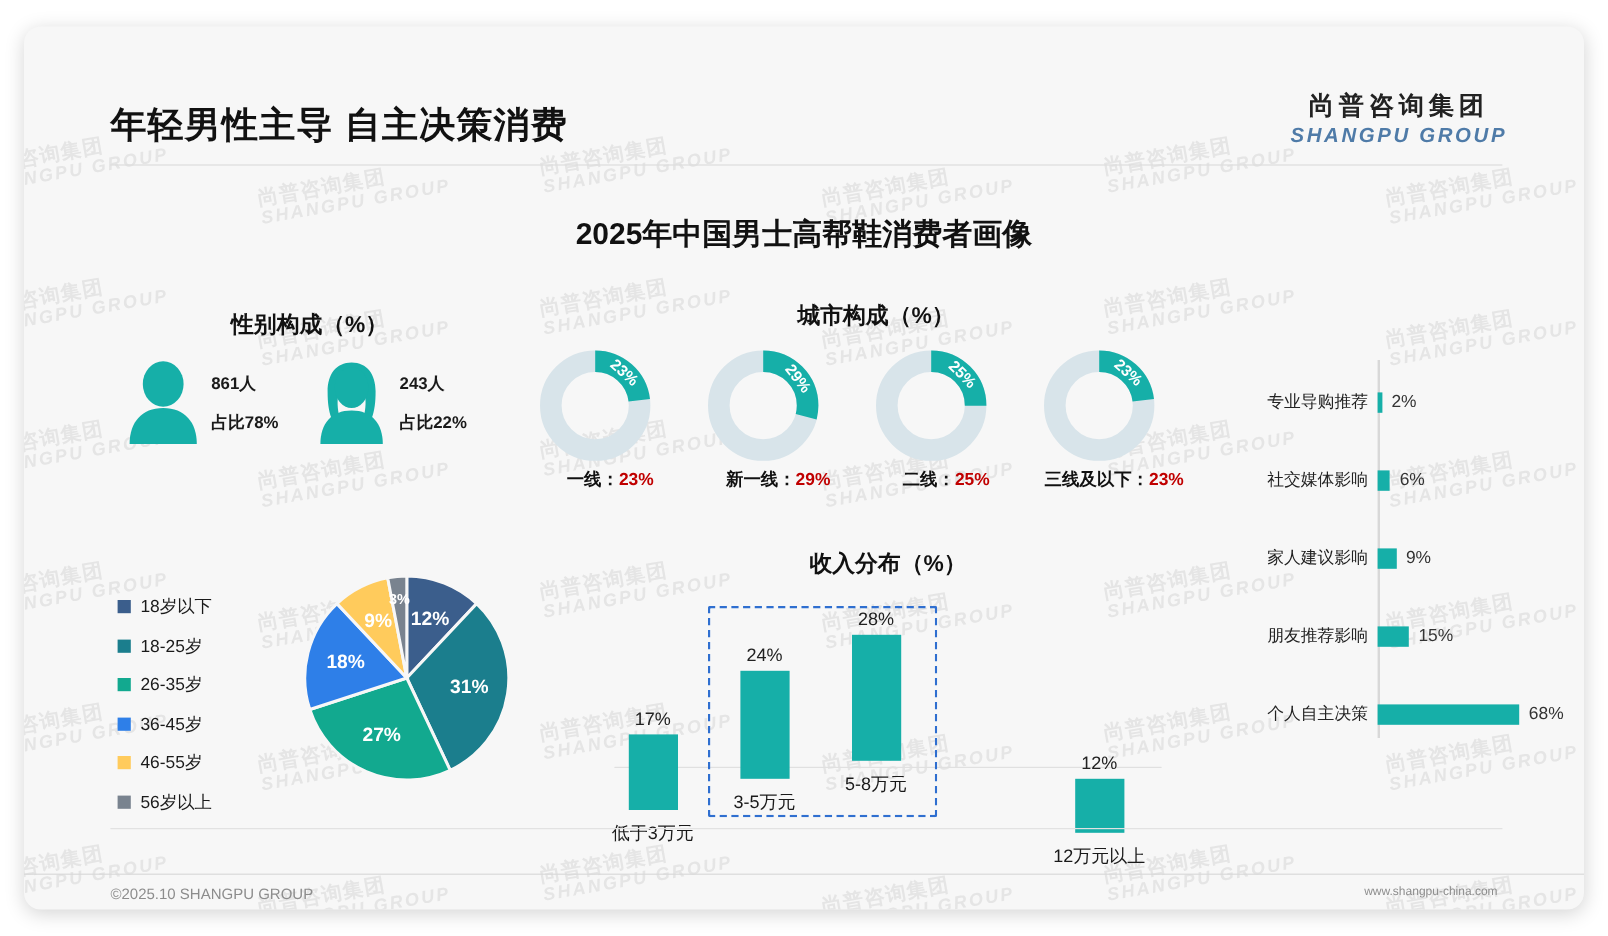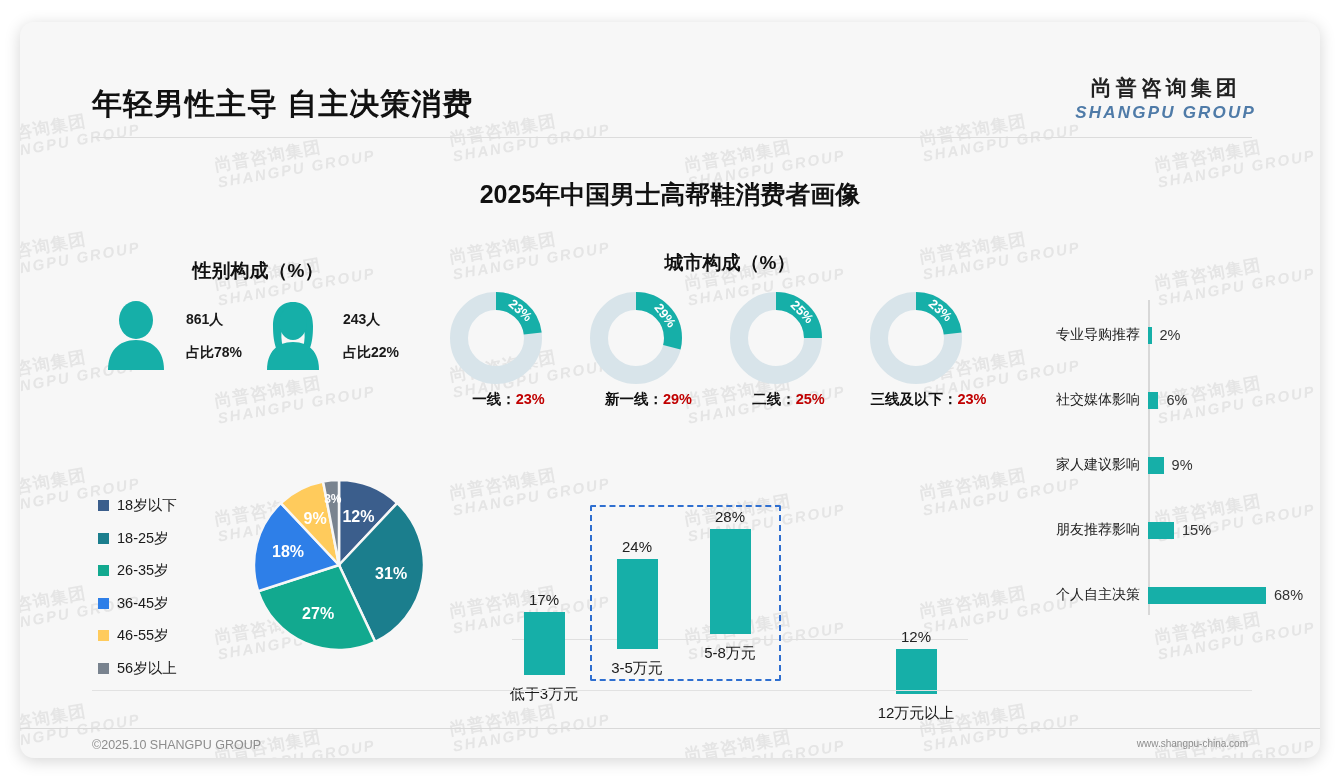--- a/index.html
+++ b/index.html
@@ -34,21 +34,21 @@
   
   .sec-title{position:absolute;font-size:19px;font-weight:700;color:#111;z-index:3;text-align:center;}
 
   
   .gender{position:absolute;left:68px;top:236px;width:340px;height:140px;z-index:3;}
   .gender .sec-title{left:0;top:0;width:340px;}
   .g-item{position:absolute;top:42px;display:flex;align-items:center;}
   .g-male{left:18px;}
   .g-female{left:175px;}
   .g-text{margin-left:10px;font-size:14px;font-weight:700;color:#1a1a1a;line-height:2.35;}
-  .g-text div{white-space:nowrap;margin-left:10px;}
+  .g-text div{white-space:nowrap;}
 
   
   .city{position:absolute;left:420px;top:228px;width:580px;height:150px;z-index:3;}
   .city .sec-title{left:0;top:0;width:580px;}
   .donut-wrap{position:absolute;top:38px;width:125px;text-align:center;}
   .donut-label{font-size:14.5px;font-weight:700;color:#111;margin-top:2px;white-space:nowrap;}
   .donut-label .val{color:#c00000;}
 
   
   .age{position:absolute;left:60px;top:418px;width:360px;height:240px;z-index:3;}
@@ -361,20 +361,21 @@
           <text x="36.0" y="73.9" fill="#ffffff" font-size="16" font-weight="700" text-anchor="middle" dominant-baseline="central" font-family="Liberation Sans, sans-serif">18%</text>
           <path d="M 87 87 L 28.81 25.04 A 85 85 0 0 1 71.07 3.51 Z" fill="#ffcb5c" stroke="#f7f7f7" stroke-width="2.5"></path>
           <text x="63.1" y="40.0" fill="#ffffff" font-size="16" font-weight="700" text-anchor="middle" dominant-baseline="central" font-family="Liberation Sans, sans-serif">9%</text>
           <path d="M 87 87 L 71.07 3.51 A 85 85 0 0 1 87.00 2.00 Z" fill="#79838f" stroke="#f7f7f7" stroke-width="2.5"></path>
           <text x="80.8" y="21.0" fill="#ffffff" font-size="12" font-weight="700" text-anchor="middle" dominant-baseline="central" font-family="Liberation Sans, sans-serif">3%</text>
         </svg>
       </div>
   </div>
 
   <div class="income">
+    <div class="sec-title">收入分布（%）</div>
     <div class="bars" id="incomeBars">
       <div class="axis"></div>
     <div class="bcol" style="left: 6px; height: 151.75px;">
           <div style="height:60.25px"></div>
           <div class="bval">17%</div>
           <div class="brect" style="height:63.8px"></div>
           <div class="blab">低于3万元</div>
         </div>
         <div class="bcol" style="left: 99px; height: 178px;">
           <div style="height:34px"></div>

